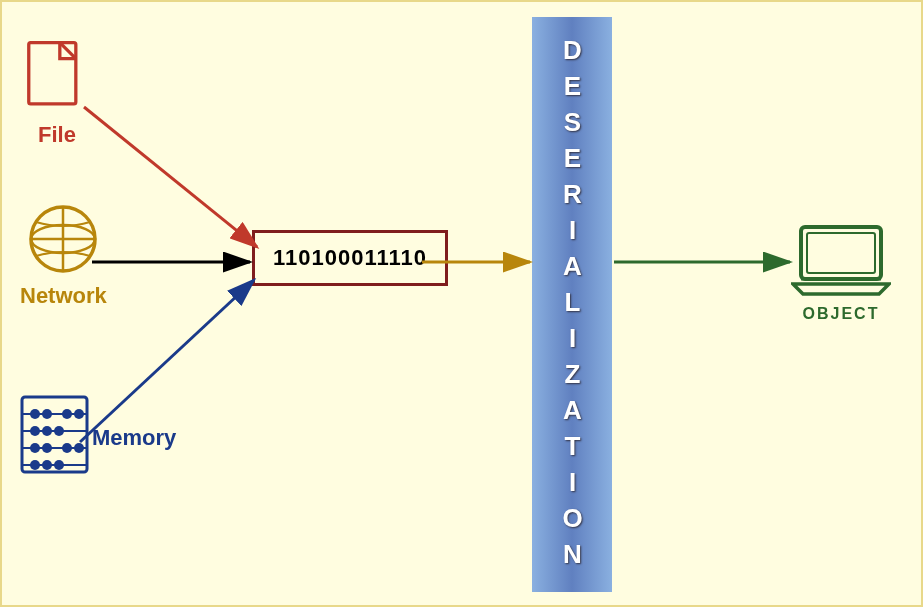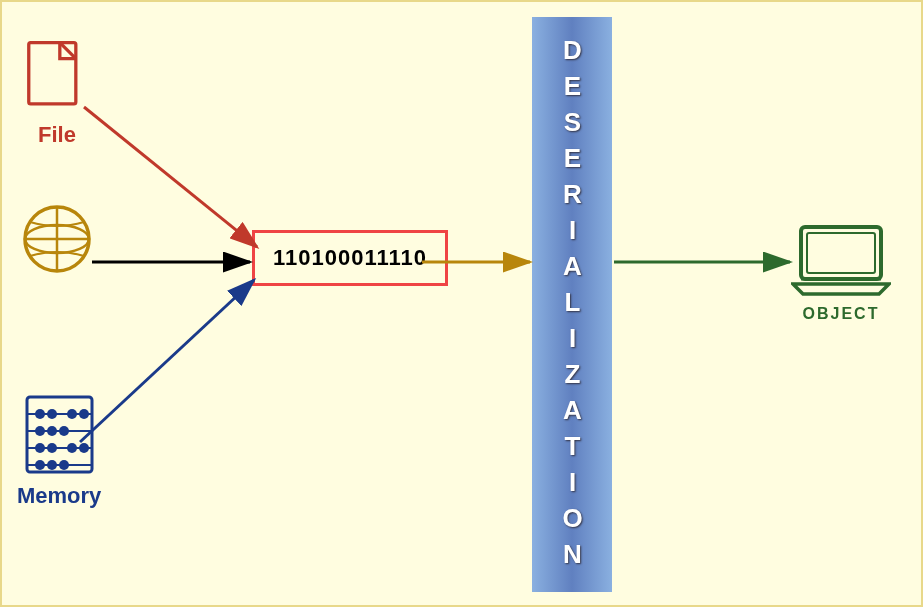--- a/index.html
+++ b/index.html
@@ -58,38 +58,38 @@
       font-weight: bold;
       margin-top: 6px;
     }
 
     
     .memory-icon {
       position: absolute;
       left: 15px;
       top: 390px;
       display: flex;
-      flex-direction: column;
+      flex-direction: row;
       align-items: center;
     }
 
     .memory-label {
       color: #1a3a8a;
       font-size: 22px;
       font-weight: bold;
       margin-top: 6px;
     }
 
     
     .binary-box {
       position: absolute;
       left: 250px;
       top: 228px;
       background: #fffde0;
-      border: 3px solid #ef4444;
+      border: 3px solid #7f1d1d;
       padding: 12px 18px;
       font-size: 22px;
       font-weight: bold;
       color: #000;
       letter-spacing: 1px;
     }
 
     
     .deserialization-col {
       position: absolute;
@@ -166,20 +166,21 @@
       <ellipse cx="37" cy="37" rx="32" ry="14" fill="none" stroke="#b8860b" stroke-width="2.5"></ellipse>
 
       <line x1="37" y1="5" x2="37" y2="69" stroke="#b8860b" stroke-width="2.5"></line>
 
       <line x1="5" y1="37" x2="69" y2="37" stroke="#b8860b" stroke-width="2.5"></line>
 
       <path d="M 10 20 Q 37 28 64 20" fill="none" stroke="#b8860b" stroke-width="2"></path>
 
       <path d="M 10 54 Q 37 46 64 54" fill="none" stroke="#b8860b" stroke-width="2"></path>
     </svg>
+    <span class="network-label">Network</span>
   </div>
 
   <div class="memory-icon">
     <svg width="75" height="85" viewBox="0 0 75 85">
 
       <rect x="5" y="5" width="65" height="75" rx="3" fill="none" stroke="#1a3a8a" stroke-width="3"></rect>
 
       <line x1="5" y1="22" x2="70" y2="22" stroke="#1a3a8a" stroke-width="2"></line>
       <line x1="5" y1="39" x2="70" y2="39" stroke="#1a3a8a" stroke-width="2"></line>
       <line x1="5" y1="56" x2="70" y2="56" stroke="#1a3a8a" stroke-width="2"></line>

